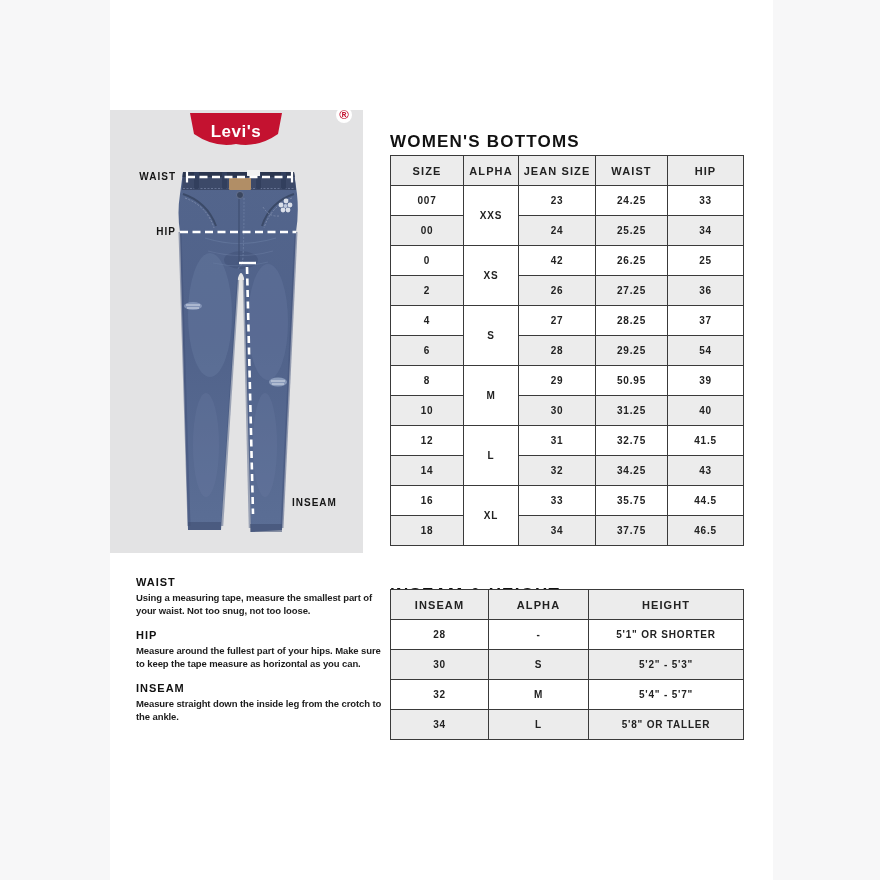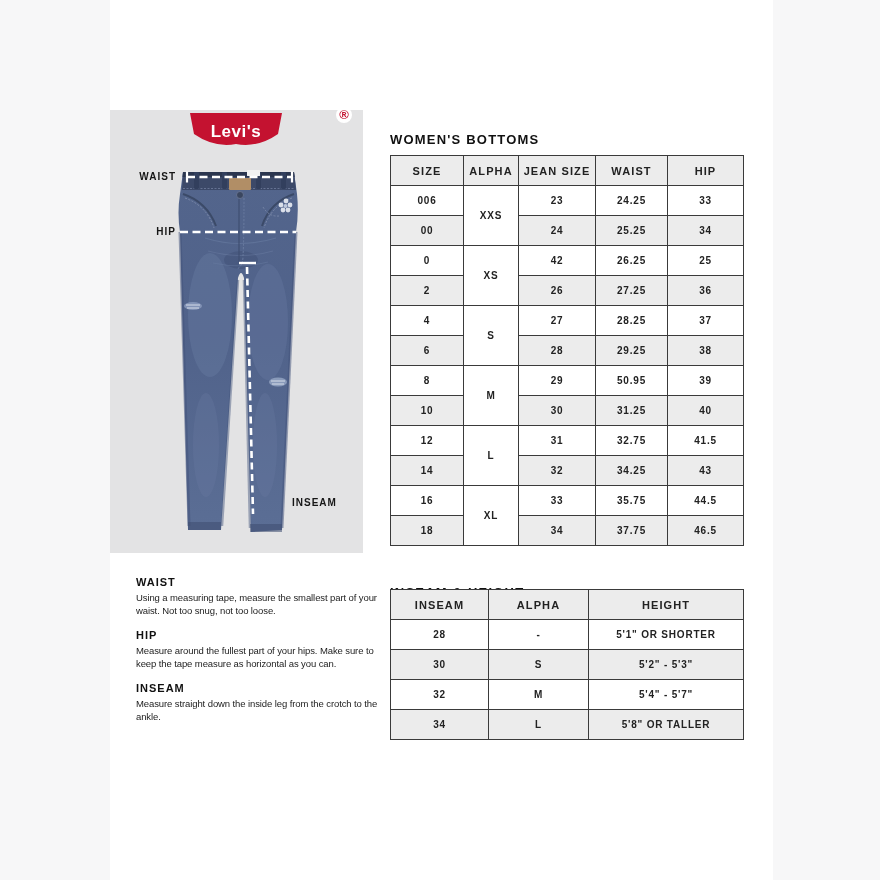--- a/index.html
+++ b/index.html
@@ -30,21 +30,21 @@
     position:absolute; font-size:10px; font-weight:bold; letter-spacing:1px;
     color:#161616; white-space:nowrap;
   }
   #waist-label { right:187px; top:61px; text-align:right; }
   #hip-label   { right:187px; top:116px; text-align:right; }
   #inseam-label{ left:182px; top:387px; }
   .jeans-svg { position:absolute; left:0; top:0; }
 
   
   .section-title {
-    position:absolute; font-size:13px; font-weight:bold; letter-spacing:1.2px;
+    position:absolute; font-size:17px; font-weight:bold; letter-spacing:1.2px;
     color:#111; white-space:nowrap;
   }
   #womens-title { left:390px; top:132px; }
   #inseam-title { left:390px; top:585px; }
 
   table.chart {
     position:absolute; border-collapse:collapse; table-layout:fixed;
     background:#fff;
   }
   #womens-table { left:390px; top:155px; width:353px; }
@@ -62,21 +62,21 @@
 
   
   .instructions {
     position:absolute; left:136px; top:576px; width:250px;
   }
   .instructions h3 {
     font-size:11px; font-weight:bold; letter-spacing:1px; color:#111;
     margin-bottom:3px;
   }
   .instructions p {
-    font-size:9.5px; font-weight:normal; line-height:13px; color:#1c1c1c;
+    font-size:9.5px; font-weight:bold; line-height:13px; color:#1c1c1c;
     letter-spacing:-0.1px; margin-bottom:12px;
   }
 </style>
 </head>
 <body>
 
 <div class="content-col"></div>
 
 <div class="jeans-panel">
 
@@ -183,21 +183,21 @@
     <tr>
       <th>SIZE</th>
       <th>ALPHA</th>
       <th>JEAN SIZE</th>
       <th>WAIST</th>
       <th>HIP</th>
     </tr>
   </thead>
   <tbody>
     <tr>
-      <td>006</td>
+      <td>007</td>
       <td class="alpha" rowspan="2">XXS</td>
       <td>23</td>
       <td>24.25</td>
       <td>33</td>
     </tr>
     <tr>
       <td>00</td>
       <td>24</td>
       <td>25.25</td>
       <td>34</td>
@@ -219,21 +219,21 @@
       <td>4</td>
       <td class="alpha" rowspan="2">S</td>
       <td>27</td>
       <td>28.25</td>
       <td>37</td>
     </tr>
     <tr>
       <td>6</td>
       <td>28</td>
       <td>29.25</td>
-      <td>38</td>
+      <td>54</td>
     </tr>
     <tr>
       <td>8</td>
       <td class="alpha" rowspan="2">M</td>
       <td>29</td>
       <td>50.95</td>
       <td>39</td>
     </tr>
     <tr>
       <td>10</td>

